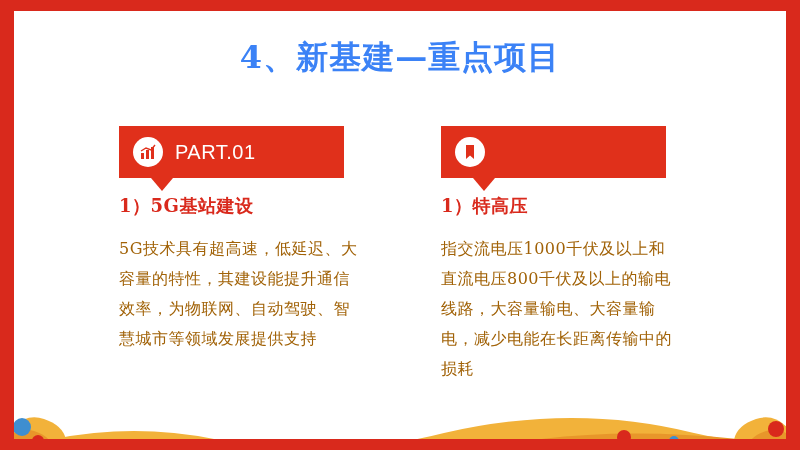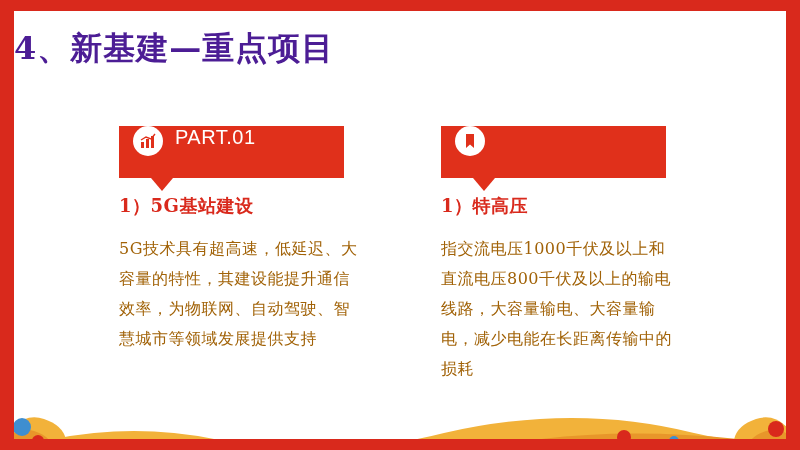--- a/index.html
+++ b/index.html
@@ -52,27 +52,28 @@
   .orn-right {
     right: -10px;
     bottom: -20px;
     width: 120px;
     height: 150px;
   }
 
   
   .title {
     position: absolute;
-    top: 16px;
+    top: 25px;
     left: 0;
     width: 772px;
+    text-align: center;
     font-family: "DejaVu Serif", "Liberation Serif", serif;
     font-size: 32px;
     font-weight: bold;
-    color: #4c1d95;
+    color: #3b82f6;
     letter-spacing: 1px;
     white-space: nowrap;
   }
 
   
   .columns {
     position: absolute;
     top: 115px;
     left: 0;
     width: 772px;
@@ -86,21 +87,21 @@
     margin-right: 72px;
   }
 
   
   .banner {
     position: relative;
     width: 225px;
     height: 52px;
     background: #e0301b;
     display: flex;
-    align-items: flex-start;
+    align-items: center;
     padding-left: 14px;
     box-sizing: border-box;
   }
   .banner::after {
     content: "";
     position: absolute;
     left: 32px;
     top: 52px;
     width: 0;
     height: 0;

